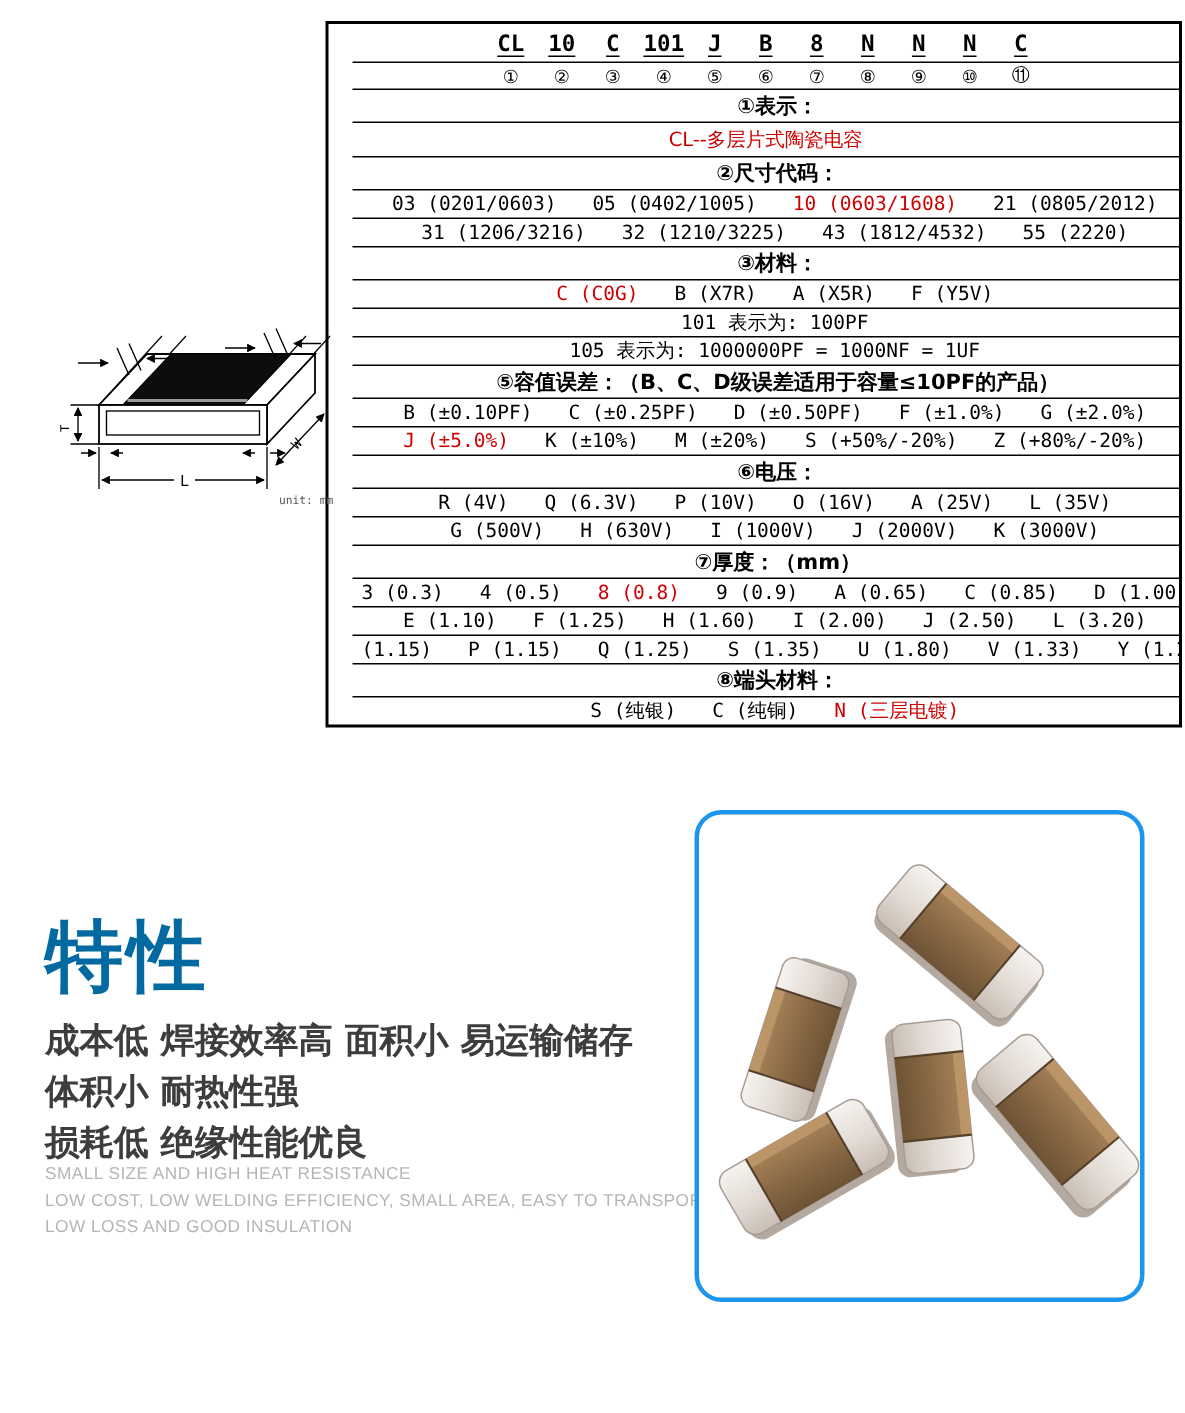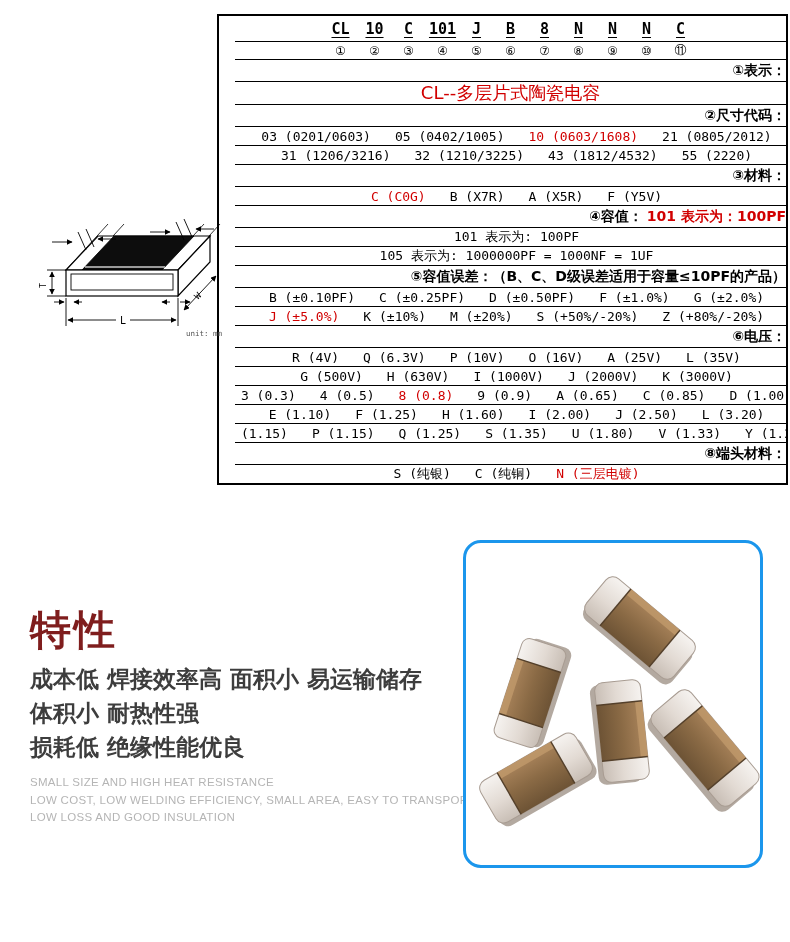--- a/index.html
+++ b/index.html
@@ -21,39 +21,39 @@
   }
   .trow:first-child{border-top:none;}
   .r-codes{height:25px;gap:0;}
   .r-codes .seg{
     width:34px;text-align:center;font-weight:bold;font-size:15px;
     text-decoration:underline;text-underline-offset:3px;
   }
   .r-indices{height:17px;gap:0;font-family:"DejaVu Sans",sans-serif;font-size:12px;}
   .r-indices .seg{width:34px;text-align:center;}
   .r-title{
-    height:21px;justify-content:flex-end;padding-left:16px;gap:4px;
+    height:21px;justify-content:center;padding-left:16px;gap:4px;
     font-family:"DejaVu Sans","Liberation Sans",sans-serif;font-weight:bold;font-size:14px;
   }
-  .r-center{height:22px;font-family:"DejaVu Sans",sans-serif;font-size:18px;}
+  .r-center{height:22px;font-family:"DejaVu Sans",sans-serif;font-size:13px;}
   .r-data{height:18px;padding-left:12px;}
   .red{color:#d10000;}
   
   .drawing{position:absolute;left:38px;top:198px;}
   
   .features{position:absolute;left:30px;top:603px;width:420px;}
   .features-title{
-    font-size:41px;font-weight:bold;color:#7f1d1d;letter-spacing:3px;
+    font-size:52px;font-weight:bold;color:#0369a1;letter-spacing:3px;
     font-family:Liberation Sans, sans-serif;
   }
   .features-cn div{
     margin-top:8px;font-size:23px;font-weight:bold;color:#3d3d3d;line-height:26px;
     font-family:"DejaVu Sans",sans-serif;white-space:pre;
   }
-  .features-en{margin-top:14px;}
+  .features-en{}
   .features-en div{
     font-size:11.5px;color:#b5b5b5;line-height:17.5px;letter-spacing:0.3px;
     font-family:"Liberation Sans",sans-serif;white-space:pre;
   }
   
   .photo-box{
     position:absolute;left:463px;top:540px;width:300px;height:328px;
     border:3px solid #1b96ec;border-radius:18px;background:#fff;
     box-sizing:border-box;overflow:hidden;
   }
@@ -64,29 +64,29 @@
 <div class="spec-table" id="spec-table-body">
     <div class="trow r-codes"><span class="seg">CL</span><span class="seg">10</span><span class="seg">C</span><span class="seg">101</span><span class="seg">J</span><span class="seg">B</span><span class="seg">8</span><span class="seg">N</span><span class="seg">N</span><span class="seg">N</span><span class="seg">C</span></div>
     <div class="trow r-indices"><span class="seg">①</span><span class="seg">②</span><span class="seg">③</span><span class="seg">④</span><span class="seg">⑤</span><span class="seg">⑥</span><span class="seg">⑦</span><span class="seg">⑧</span><span class="seg">⑨</span><span class="seg">⑩</span><span class="seg">⑪</span></div>
     <div class="trow r-title"><span class="seg">①表示：</span></div>
     <div class="trow r-center"><span class="seg red">CL--多层片式陶瓷电容</span></div>
     <div class="trow r-title"><span class="seg">②尺寸代码：</span></div>
     <div class="trow r-data"><span class="seg">03 (0201/0603)</span><span class="seg">05 (0402/1005)</span><span class="seg red">10 (0603/1608)</span><span class="seg">21 (0805/2012)</span></div>
     <div class="trow r-data"><span class="seg">31 (1206/3216)</span><span class="seg">32 (1210/3225)</span><span class="seg">43 (1812/4532)</span><span class="seg">55 (2220)</span></div>
     <div class="trow r-title"><span class="seg">③材料：</span></div>
     <div class="trow r-data"><span class="seg red">C (C0G)</span><span class="seg">B (X7R)</span><span class="seg">A (X5R)</span><span class="seg">F (Y5V)</span></div>
-    <div class="trow r-title"><span class="seg">④容值：</span><span class="seg red">101 表示为：100PF</span></div>
     <div class="trow r-data"><span class="seg">101 表示为: 100PF</span></div>
     <div class="trow r-data"><span class="seg">105 表示为: 1000000PF = 1000NF = 1UF</span></div>
     <div class="trow r-title"><span class="seg">⑤容值误差：（B、C、D级误差适用于容量≤10PF的产品）</span></div>
     <div class="trow r-data"><span class="seg">B (±0.10PF)</span><span class="seg">C (±0.25PF)</span><span class="seg">D (±0.50PF)</span><span class="seg">F (±1.0%)</span><span class="seg">G (±2.0%)</span></div>
     <div class="trow r-data"><span class="seg red">J (±5.0%)</span><span class="seg">K (±10%)</span><span class="seg">M (±20%)</span><span class="seg">S (+50%/-20%)</span><span class="seg">Z (+80%/-20%)</span></div>
     <div class="trow r-title"><span class="seg">⑥电压：</span></div>
     <div class="trow r-data"><span class="seg">R (4V)</span><span class="seg">Q (6.3V)</span><span class="seg">P (10V)</span><span class="seg">O (16V)</span><span class="seg">A (25V)</span><span class="seg">L (35V)</span></div>
     <div class="trow r-data"><span class="seg">G (500V)</span><span class="seg">H (630V)</span><span class="seg">I (1000V)</span><span class="seg">J (2000V)</span><span class="seg">K (3000V)</span></div>
+    <div class="trow r-title"><span class="seg">⑦厚度：（mm）</span></div>
     <div class="trow r-data"><span class="seg">3 (0.3)</span><span class="seg">4 (0.5)</span><span class="seg red">8 (0.8)</span><span class="seg">9 (0.9)</span><span class="seg">A (0.65)</span><span class="seg">C (0.85)</span><span class="seg">D (1.00)</span></div>
     <div class="trow r-data"><span class="seg">E (1.10)</span><span class="seg">F (1.25)</span><span class="seg">H (1.60)</span><span class="seg">I (2.00)</span><span class="seg">J (2.50)</span><span class="seg">L (3.20)</span></div>
     <div class="trow r-data"><span class="seg">M (1.15)</span><span class="seg">P (1.15)</span><span class="seg">Q (1.25)</span><span class="seg">S (1.35)</span><span class="seg">U (1.80)</span><span class="seg">V (1.33)</span><span class="seg">Y (1.25)</span></div>
     <div class="trow r-title"><span class="seg">⑧端头材料：</span></div>
     <div class="trow r-data"><span class="seg">S (纯银)</span><span class="seg">C (纯铜)</span><span class="seg red">N (三层电镀)</span></div>
   </div>
 
 <svg class="drawing" width="190" height="145" viewBox="0 0 190 145">
   <defs>
     <marker id="arr" viewBox="0 0 10 10" refX="9" refY="5" markerWidth="6.5" markerHeight="6.5" orient="auto-start-reverse">

